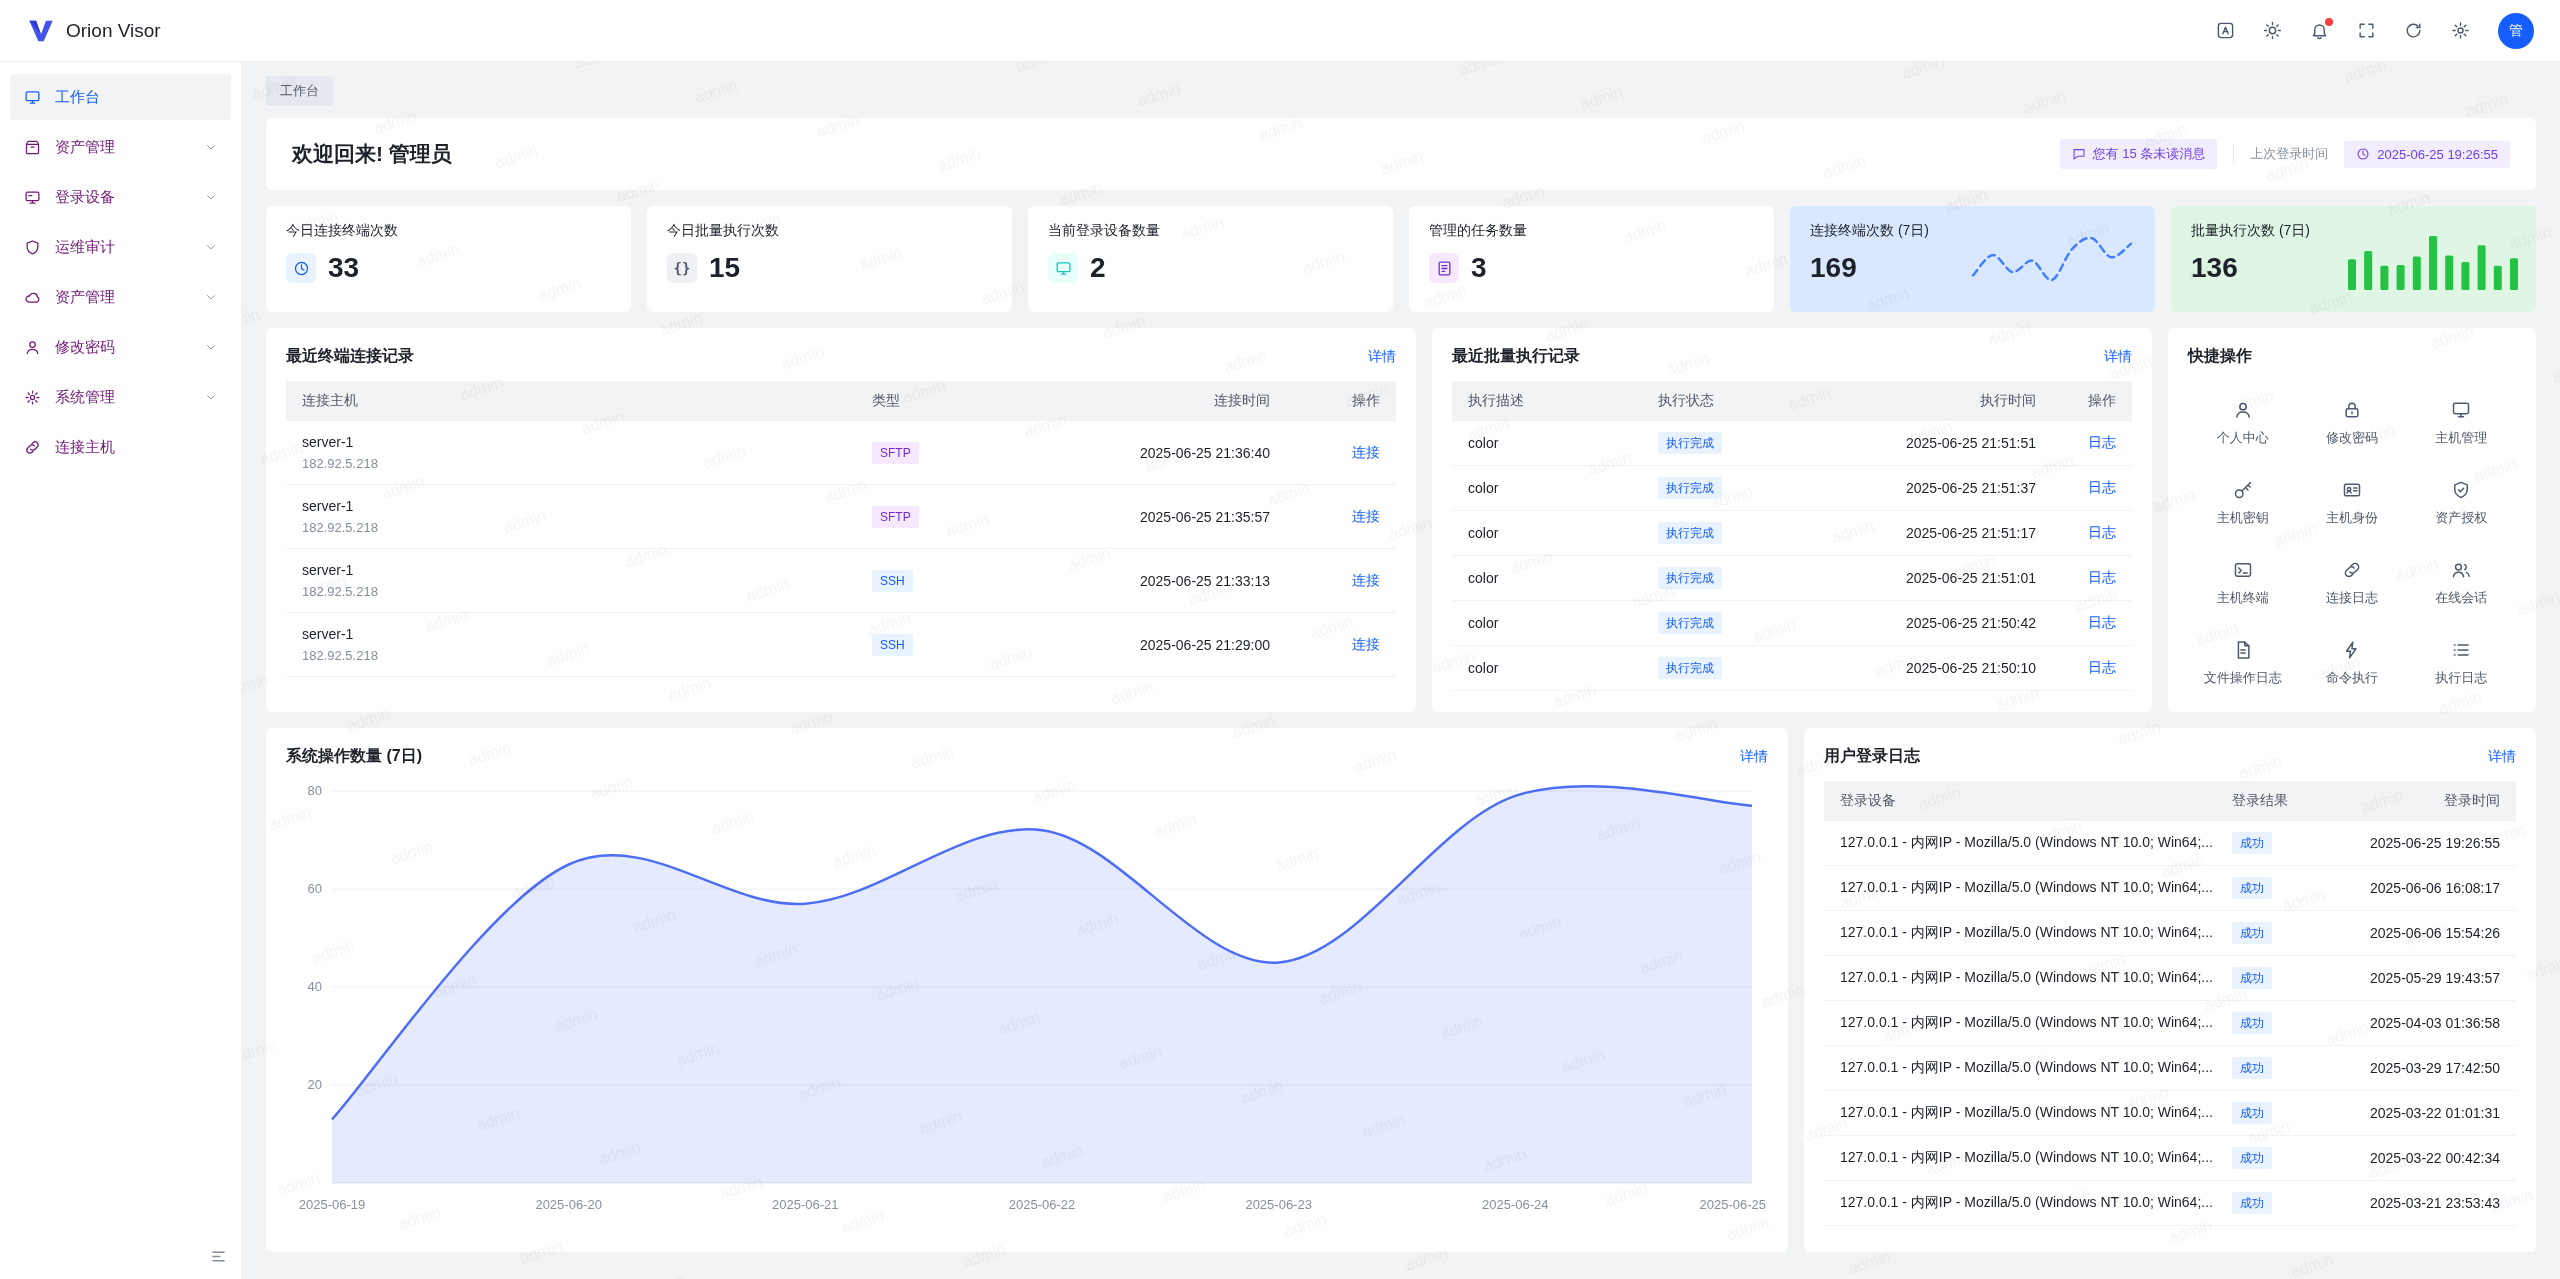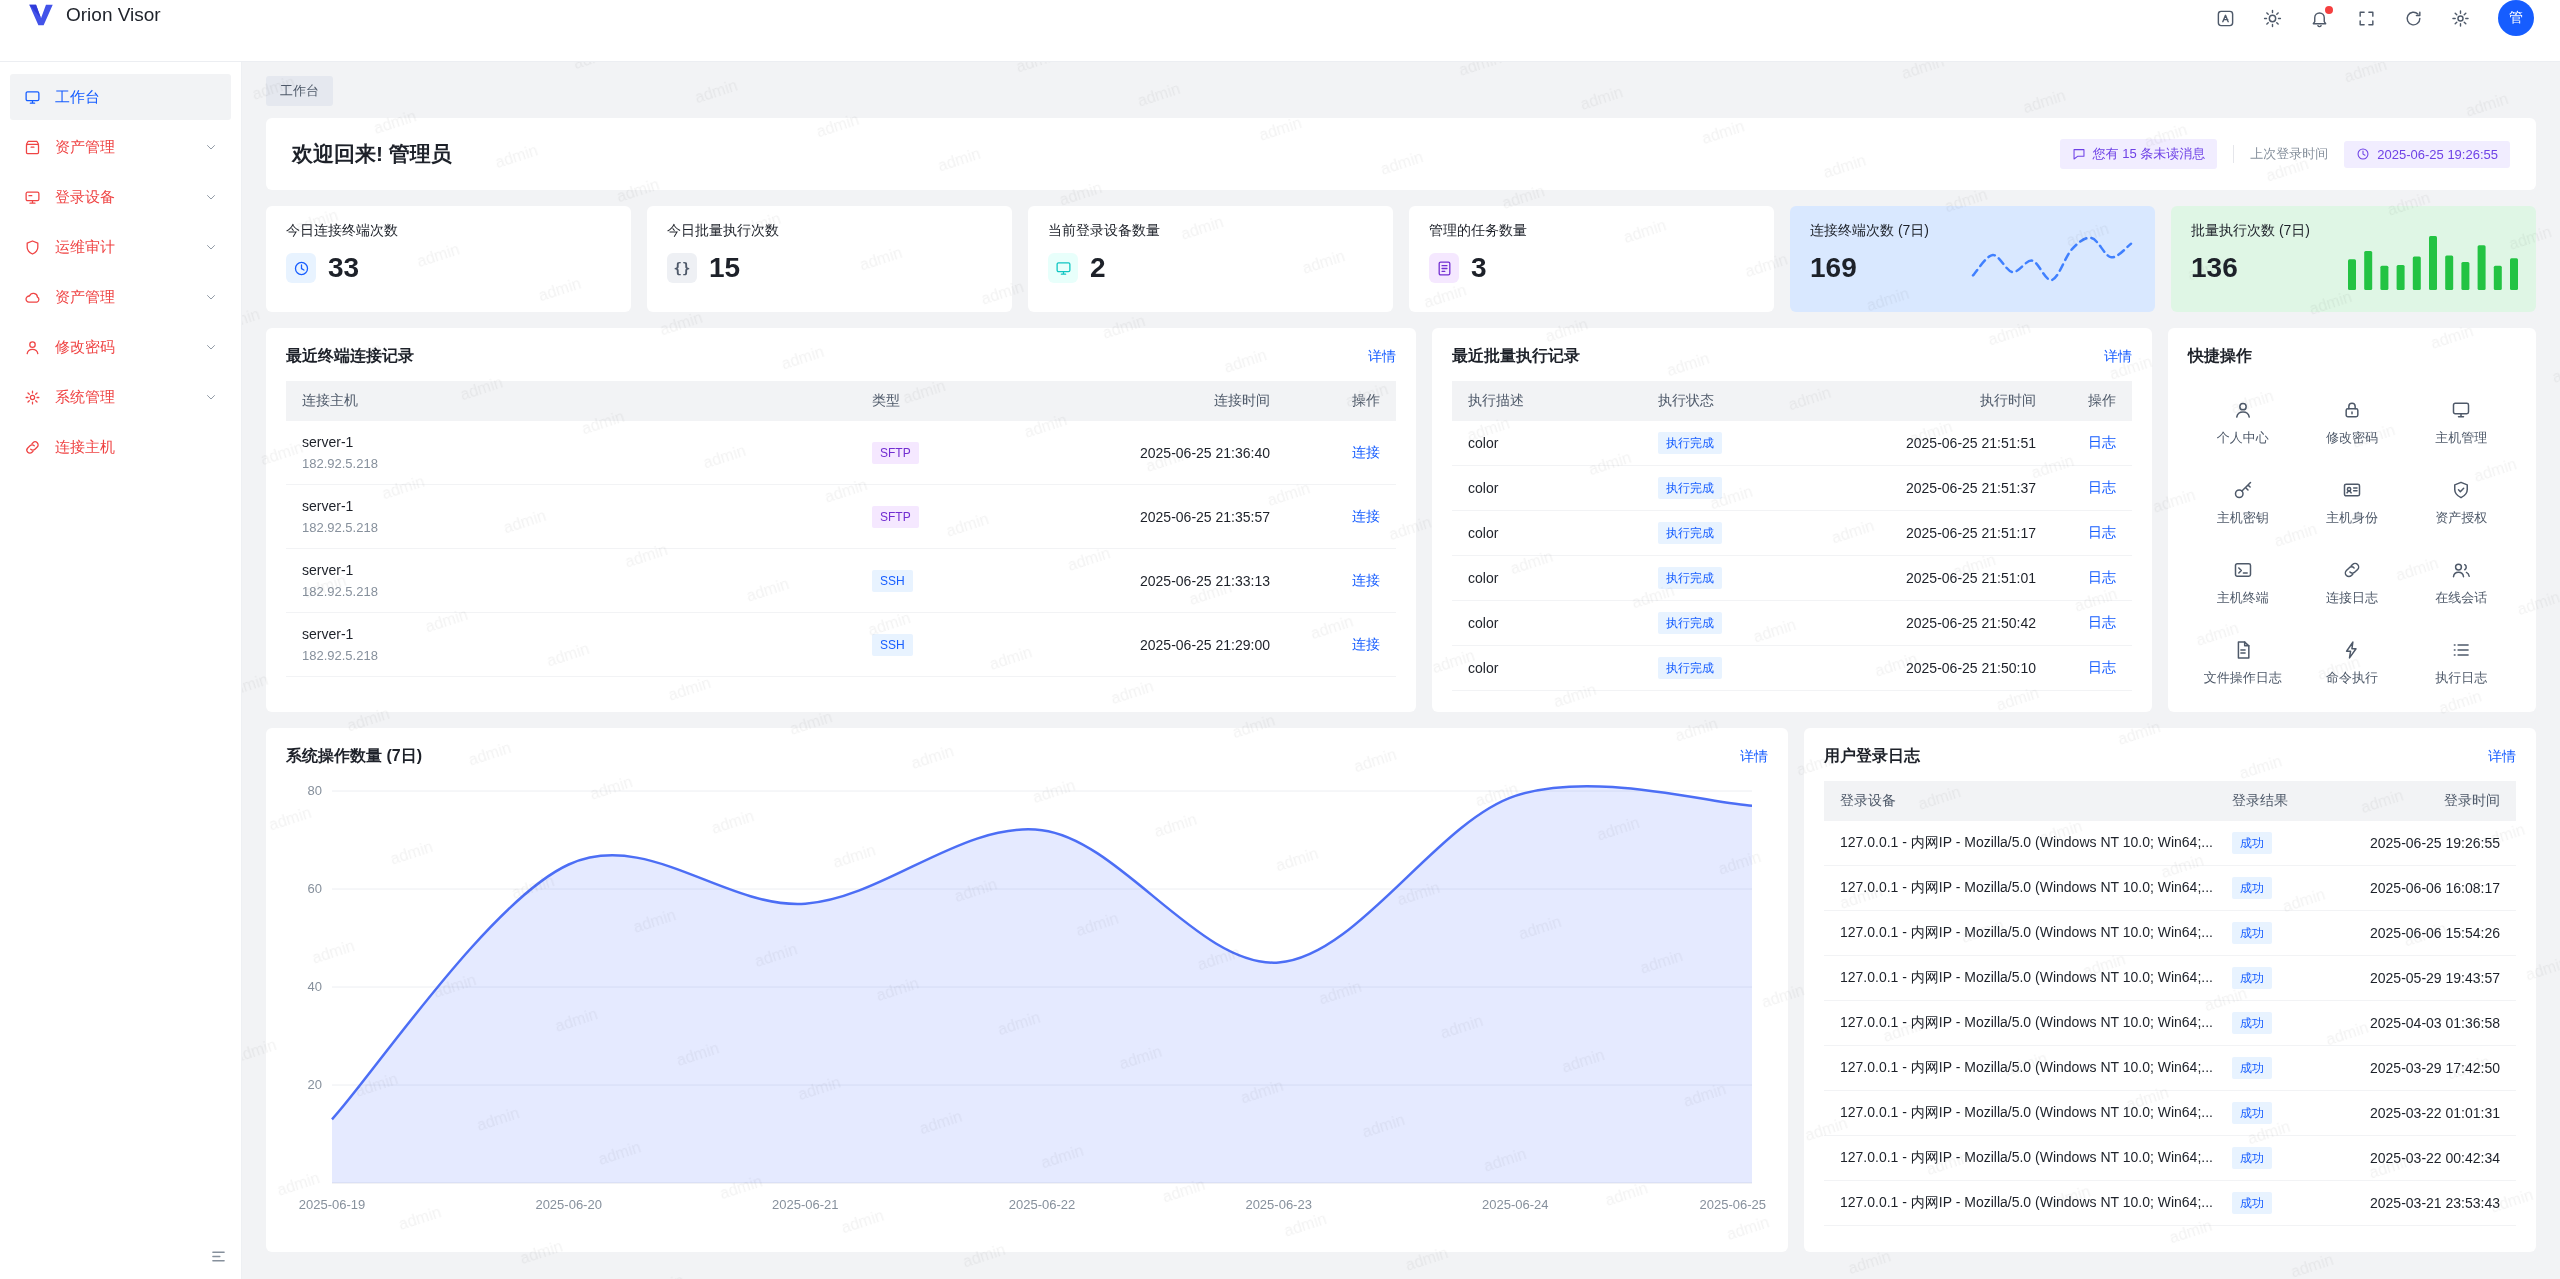--- a/index.html
+++ b/index.html
@@ -3,34 +3,34 @@
 <meta charset="utf-8">
 <style>
   *{margin:0;padding:0;box-sizing:border-box}
   html,body{width:2560px;height:1279px;overflow:hidden;background:#f2f3f5;
     font-family:"Liberation Sans","DejaVu Sans",sans-serif;color:#1d2129;font-size:14px}
   svg{display:block}
   .stroke-ic{fill:none;stroke:currentColor;stroke-width:1.8;stroke-linecap:round;stroke-linejoin:round}
 
   
   .topbar{position:fixed;top:0;left:0;width:2560px;height:62px;background:#fff;z-index:30;
-    display:flex;align-items:flex-start;padding:0 26px;border-bottom:1px solid #eceef2}
+    display:flex;align-items:center;padding:0 26px;border-bottom:1px solid #eceef2}
   .logo-wrap{display:flex;align-items:center;gap:10px;cursor:pointer}
   .app-name{font-size:19px;font-weight:500;color:#1d2129}
   .topbar-right{margin-left:auto;display:flex;align-items:center;gap:28px;color:#4e5969}
   .tb-icon{position:relative;cursor:pointer;display:flex;align-items:center;justify-content:center}
   .dot{position:absolute;top:-3px;right:-4px;width:8px;height:8px;border-radius:50%;background:#f53f3f}
   .avatar{width:36px;height:36px;border-radius:50%;background:#165DFF;color:#fff;display:flex;
     align-items:center;justify-content:center;font-size:14px;cursor:pointer}
 
   
   .sidebar{position:fixed;top:62px;left:0;bottom:0;width:242px;background:#fff;z-index:20;
     padding:12px 10px;border-right:1px solid #eef0f3}
   .side-item{height:46px;display:flex;align-items:center;gap:14px;padding:0 14px;border-radius:3px;
-    color:#ef4444;font-size:15px;cursor:pointer;margin-bottom:4px}
+    color:#701a75;font-size:15px;cursor:pointer;margin-bottom:4px}
   .side-item.active{background:#f2f3f5;color:#165DFF}
   .side-item .chev{margin-left:auto;color:#86909c}
   .side-collapse{position:absolute;right:14px;bottom:14px;color:#86909c;cursor:pointer}
 
   
   .content{position:absolute;top:62px;left:242px;right:0;bottom:0;padding:14px 24px 12px}
   .breadcrumb-chip{display:inline-block;background:#e5e8ef;color:#4e5969;font-size:13px;
     padding:6px 14px;border-radius:3px;cursor:pointer}
 
   

